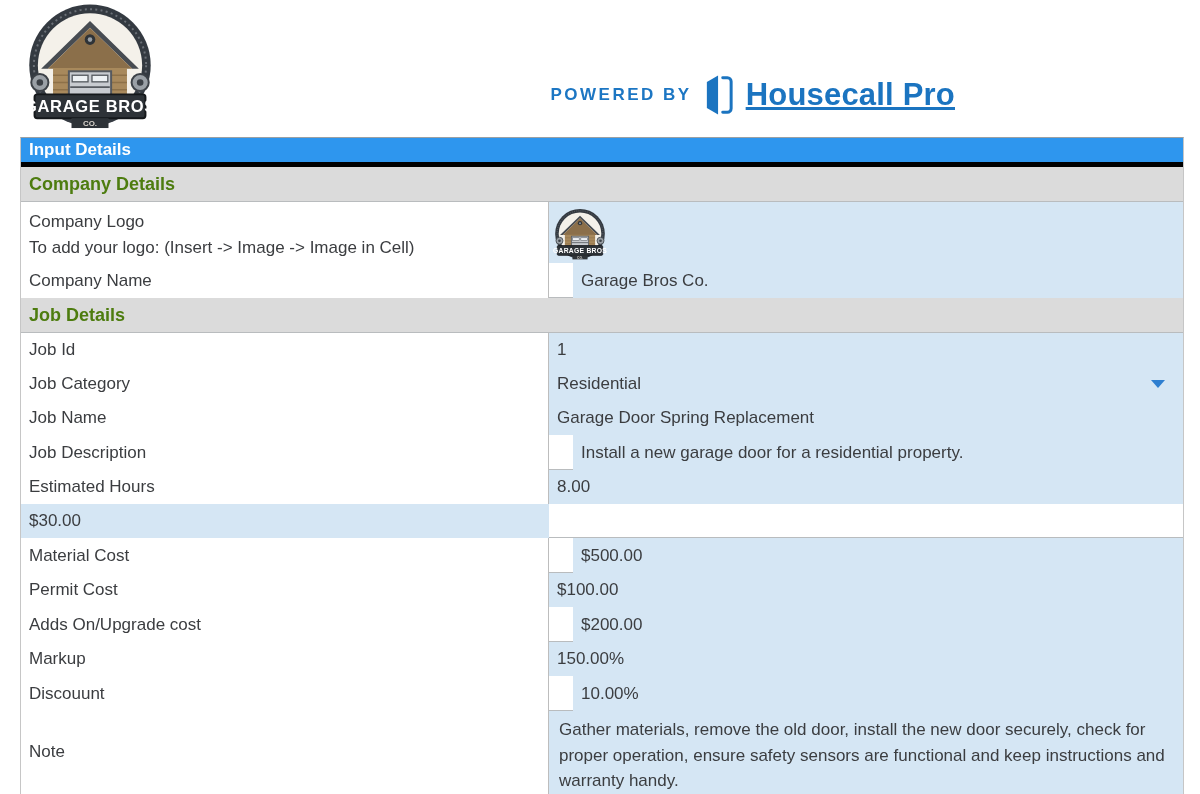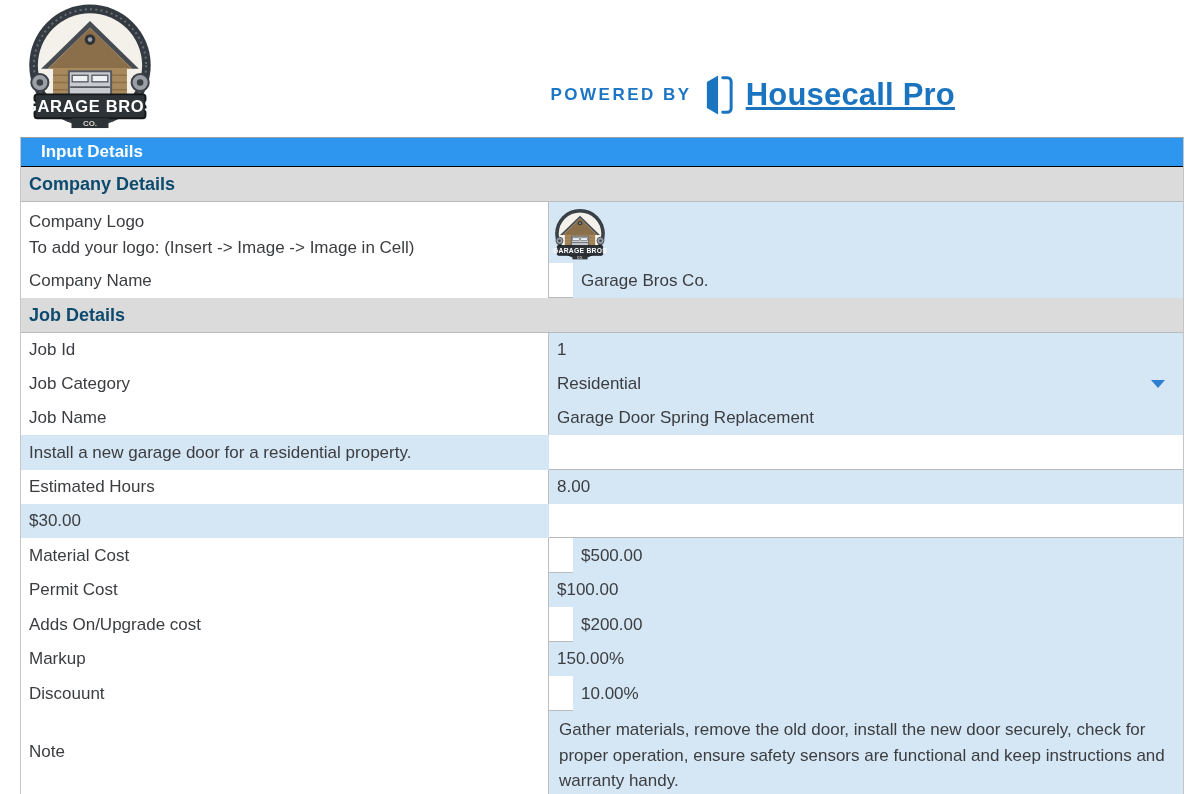--- a/index.html
+++ b/index.html
@@ -22,24 +22,24 @@
   .powered-by .pb-label{font-size:17px;font-weight:bold;letter-spacing:2.5px;color:var(--brand-blue);}
   .powered-by .hcp-word{font-size:31px;font-weight:600;letter-spacing:.2px;color:#1b74c0;text-decoration:underline;}
   .hcp-icon{width:28px;height:42px;display:block;}
 
   
   .sheet{position:absolute;left:20px;top:137px;width:1164px;
     border-left:1px solid #c6c6c6;border-right:1px solid #c6c6c6;border-top:1px solid #9aa0a4;}
   .row{display:grid;grid-template-columns:528px 1fr;border-bottom:1px solid var(--border-gray);}
   .row-full{display:block;border-bottom:1px solid var(--border-gray);}
   .title-row{height:29px;background:var(--accent-blue);display:flex;align-items:center;
-    border-bottom:1px solid #000000;padding-left:12px;}
+    border-bottom:5px solid #000000;}
   .title-row .t{color:#fff;font-weight:bold;font-size:17px;padding-left:8px;}
   .section-row{height:35px;background:var(--section-gray);display:flex;align-items:center;}
-  .section-row .t{color:#0c4a6e;font-weight:bold;font-size:18px;padding-left:8px;}
+  .section-row .t{color:#4d7c0f;font-weight:bold;font-size:18px;padding-left:8px;}
   .label-cell{background:#fff;border-right:1px solid #bdbdbd;display:flex;align-items:center;
     font-size:17px;padding-left:8px;color:var(--text-dark);}
   .value-cell{background:var(--cell-blue);display:flex;align-items:center;
     font-size:17px;padding-left:8px;color:var(--text-dark);position:relative;}
   .h34{height:34px;} .h35{height:35px;gap:24px;} .h61{height:61px;} .h100{height:100px;}
   .label-two-line{display:block;padding-top:5px;line-height:26px;}
   .logo-cell{display:flex;align-items:center;padding-left:4px;}
   .cell-badge{width:54px;height:54px;display:block;margin-top:2px;}
   .dropdown-arrow{position:absolute;right:18px;top:13px;width:0;height:0;
     border-left:7px solid transparent;border-right:7px solid transparent;
@@ -140,20 +140,21 @@
         <span class="dropdown-arrow"></span>
       </div>
     </div>
 
     <div class="row h34">
       <div class="label-cell h34">Job Name</div>
       <div class="value-cell h34">Garage Door Spring Replacement</div>
     </div>
 
     <div class="row h35">
+      <div class="label-cell h35">Job Description</div>
       <div class="value-cell h35">Install a new garage door for a residential property.</div>
     </div>
 
     <div class="row h34">
       <div class="label-cell h34">Estimated Hours</div>
       <div class="value-cell h34">8.00</div>
     </div>
 
     <div class="row h34">
       <div class="value-cell h34">$30.00</div>

